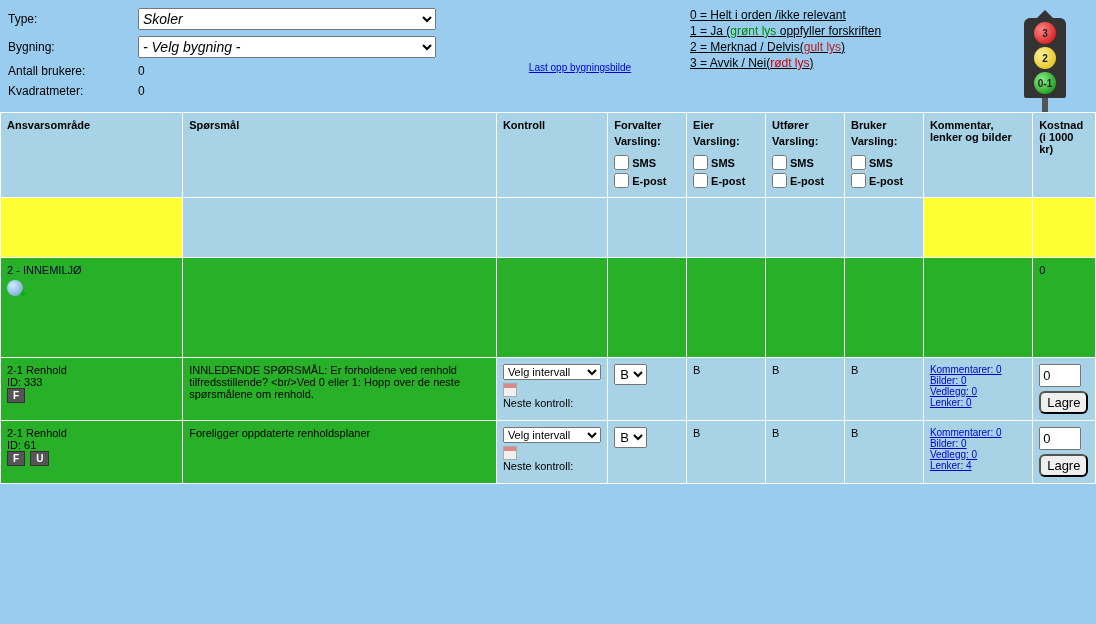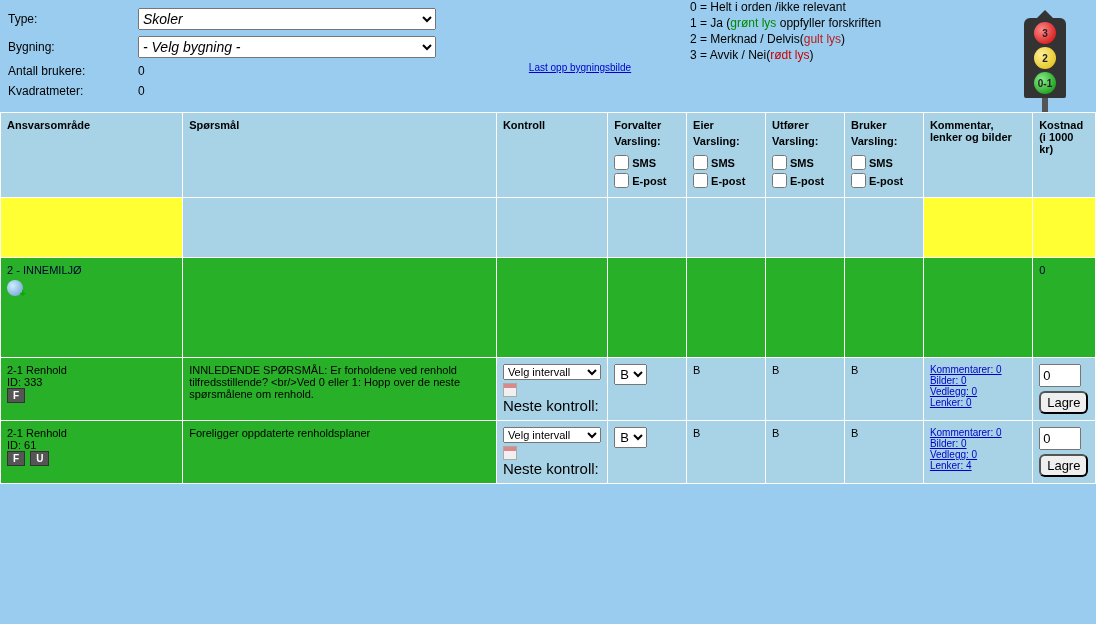--- a/index.html
+++ b/index.html
@@ -9,21 +9,21 @@
   .form-area { flex: 0 0 480px; padding: 8px; }
   .form-row { display: flex; align-items: center; margin-bottom: 6px; }
   .form-label { width: 130px; font-weight: normal; }
   select.type-select { width: 298px; height: 22px; font-size: 14px; font-style: italic; }
   .role-text { font-size: 11px; }
   .role-bold { font-weight: bold; }
   
   .upload-area { flex: 0 0 200px; padding-top: 60px; text-align: center; }
   .upload-link { color: #0000cc; font-size: 10px; text-decoration: underline; cursor: pointer; }
   
-  .legend-area { flex: 1; padding: 0 10px; position: relative; }
+  .legend-area { flex: 1; padding: 8px 10px; position: relative; text-decoration: underline; }
   .legend-line { margin-bottom: 2px; font-size: 12px; }
   .green-text { color: #008a00; }
   .yellow-text { color: #b91c1c; }
   .red-text { color: #cc0000; }
   
   .traffic-light { position: absolute; right: 30px; top: 10px; width: 42px; }
   .tl-body { background: #333; border-radius: 6px 6px 2px 2px; padding: 4px; display: flex; flex-direction: column; align-items: center; gap: 3px; }
   .tl-top { width: 0; height: 0; border-left: 8px solid transparent; border-right: 8px solid transparent; border-bottom: 8px solid #333; margin: 0 auto; }
   .tl-light { width: 22px; height: 22px; border-radius: 50%; display: flex; align-items: center; justify-content: center; font-size: 10px; color: #222; font-weight: bold; }
   .tl-red { background: radial-gradient(circle at 35% 35%, #ff8888, #cc0000); }
@@ -46,21 +46,21 @@
   .cb-row { display: flex; align-items: center; margin-bottom: 3px; gap: 3px; }
   .cb-row input[type="checkbox"] { width: 15px; height: 15px; }
   
   .row-yellow td { background: #ffff33; height: 60px; }
   .section-row td { background: #28b028; height: 100px; color: #003; }
   
   .badge { display: inline-block; background: #555; color: #fff; padding: 1px 5px; font-size: 10px; font-weight: bold; border: 1px solid #333; margin-right: 2px; }
   
   .interval-select { width: 100%; font-size: 11px; margin-bottom: 3px; }
   .cal-icon { display: inline-block; width: 14px; height: 14px; background: linear-gradient(to bottom, #dd8888 0%, #dd8888 30%, #f0f0f0 30%, #f0f0f0 100%); border: 1px solid #aaa; vertical-align: middle; }
-  .neste-label { font-size: 15px; }
+  .neste-label { font-size: 11px; }
   
   .answer-select { font-size: 13px; padding: 1px; }
   
   .link-item { color: #0000cc; text-decoration: underline; font-size: 10px; display: block; cursor: pointer; }
   
   .cost-input { width: 42px; font-size: 13px; padding: 2px; margin-bottom: 4px; }
   .save-btn { font-size: 13px; padding: 2px 6px; border-radius: 6px; }
   
   .globe-icon { display: inline-block; width: 16px; height: 16px; border-radius: 50%; background: radial-gradient(circle at 35% 35%, #cceeff, #6699cc); position: relative; margin-top: 4px; }
   .globe-icon::after { content: "+"; position: absolute; right: -3px; bottom: -3px; color: #00aa00; font-weight: bold; font-size: 11px; }

